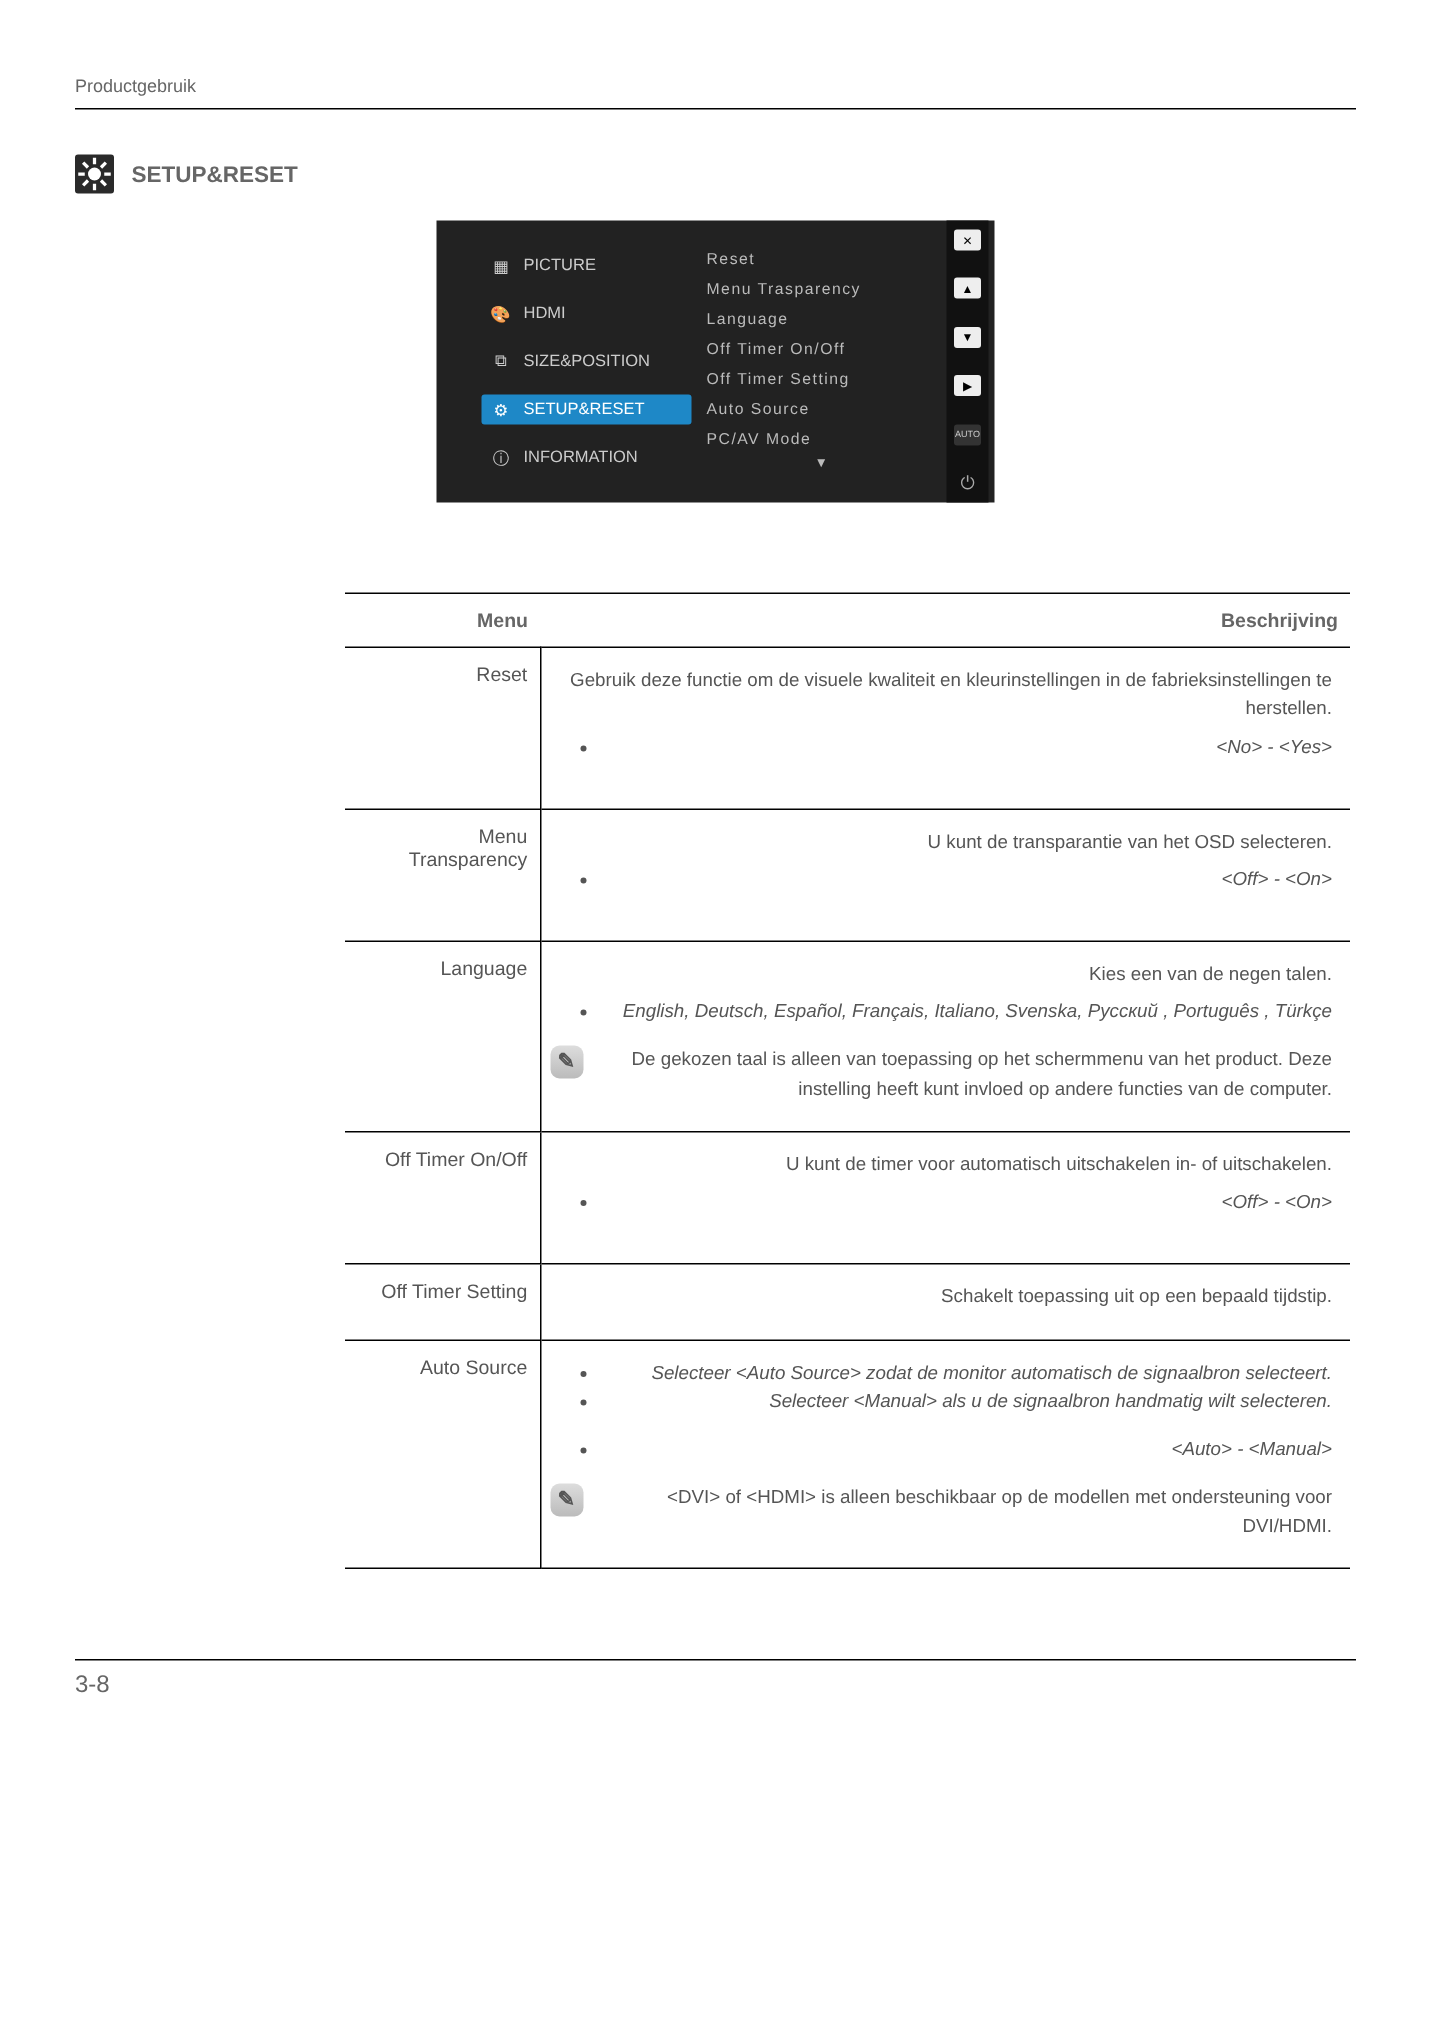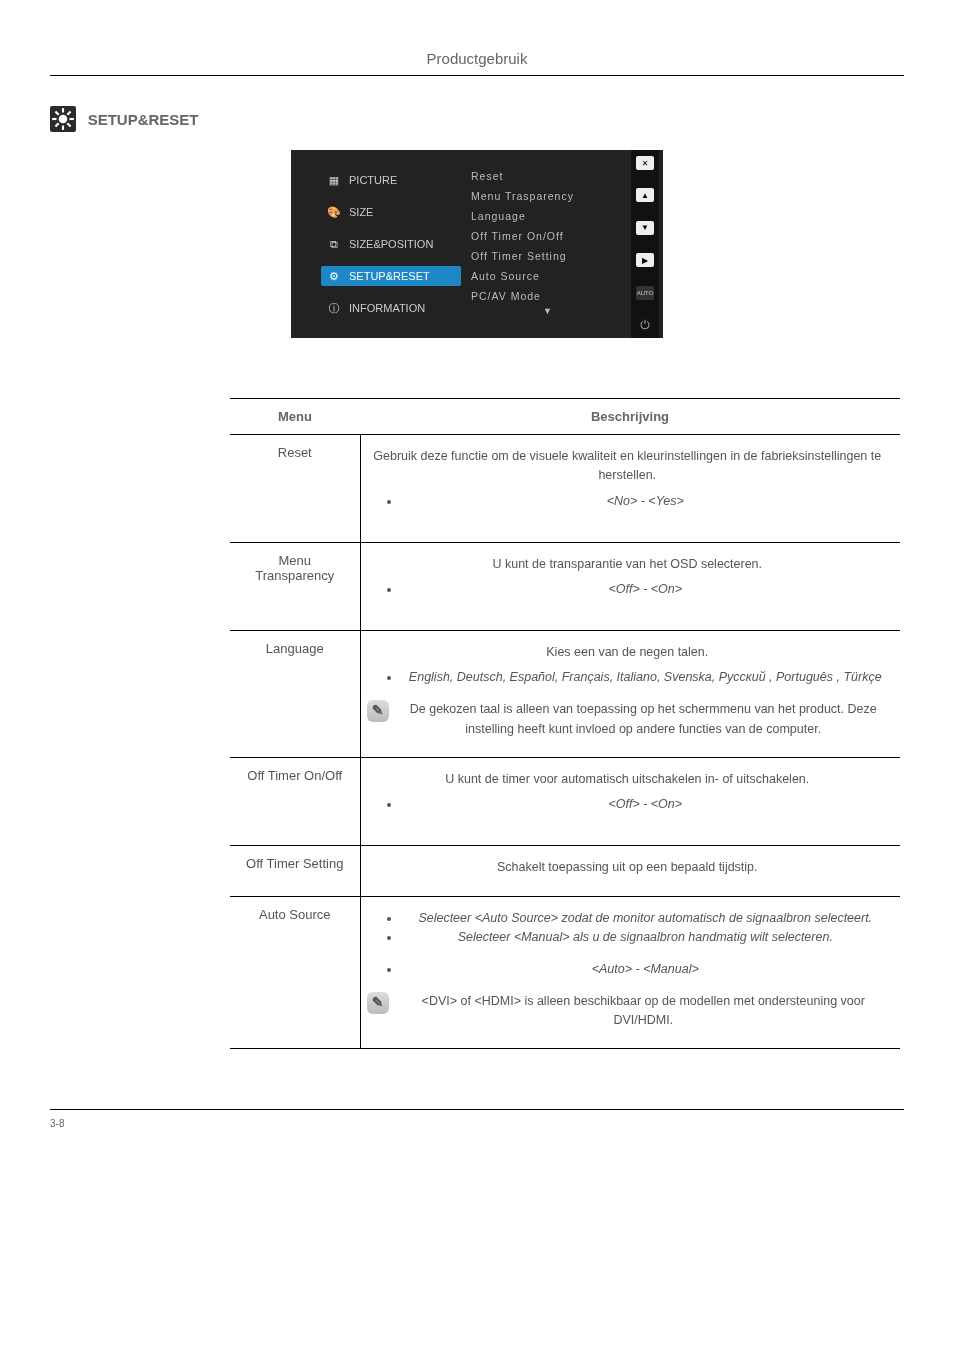--- a/index.html
+++ b/index.html
@@ -9,23 +9,23 @@
     font-family: Arial, Helvetica, sans-serif;
     font-size: 13px;
     color: #444;
     background: #fff;
     width: 954px;
   }
   .page-header {
     border-bottom: 1px solid #000;
     padding-bottom: 8px;
     margin-bottom: 30px;
-    font-size: 15px;
+    font-size: 12px;
     color: #666;
-    text-align: center;
+    text-align: left;
   }
   .gear-icon {
     display: inline-block;
     vertical-align: middle;
     width: 26px;
     height: 26px;
     background: #2a2a2a;
     position: relative;
     border-radius: 2px;
   }
@@ -104,21 +104,21 @@
 
   table.desc {
     width: 670px;
     margin-left: 180px;
     border-collapse: collapse;
   }
   table.desc th, table.desc td {
     border-top: 1px solid #000;
     padding: 10px 8px;
     vertical-align: top;
-    text-align: center;
+    text-align: right;
   }
   table.desc tr:last-child td {
     border-bottom: 1px solid #000;
   }
   table.desc th {
     font-size: 13px; font-weight: bold; color:#666;
   }
   table.desc td.menu-col {
     width: 130px;
     font-size: 13px;
@@ -138,21 +138,21 @@
     width: 22px; height: 22px; flex: 0 0 22px;
     border-radius: 6px;
     background: linear-gradient(#ddd,#bbb);
     display:flex;align-items:center;justify-content:center;
     color:#555;font-size:14px;font-weight:bold;
   }
   .footer {
     border-top: 1px solid #000;
     margin-top: 60px;
     padding-top: 8px;
-    font-size: 10px;
+    font-size: 16px;
     color: #666;
   }
 </style>
 </head>
 <body>
 
 <div class="page-header">
   <span>Productgebruik</span>
 </div>
 
@@ -177,21 +177,21 @@
 
 <div class="osd-figure">
   <div class="osd">
     <div class="osd-left">
       <div class="osd-item">
         <span class="ic">▦</span>
         <span>PICTURE</span>
       </div>
       <div class="osd-item">
         <span class="ic">🎨</span>
-        <span>SIZE</span>
+        <span>HDMI</span>
       </div>
       <div class="osd-item">
         <span class="ic">⧉</span>
         <span>SIZE&amp;POSITION</span>
       </div>
       <div class="osd-item selected">
         <span class="ic">⚙</span>
         <span>SETUP&amp;RESET</span>
       </div>
       <div class="osd-item">

